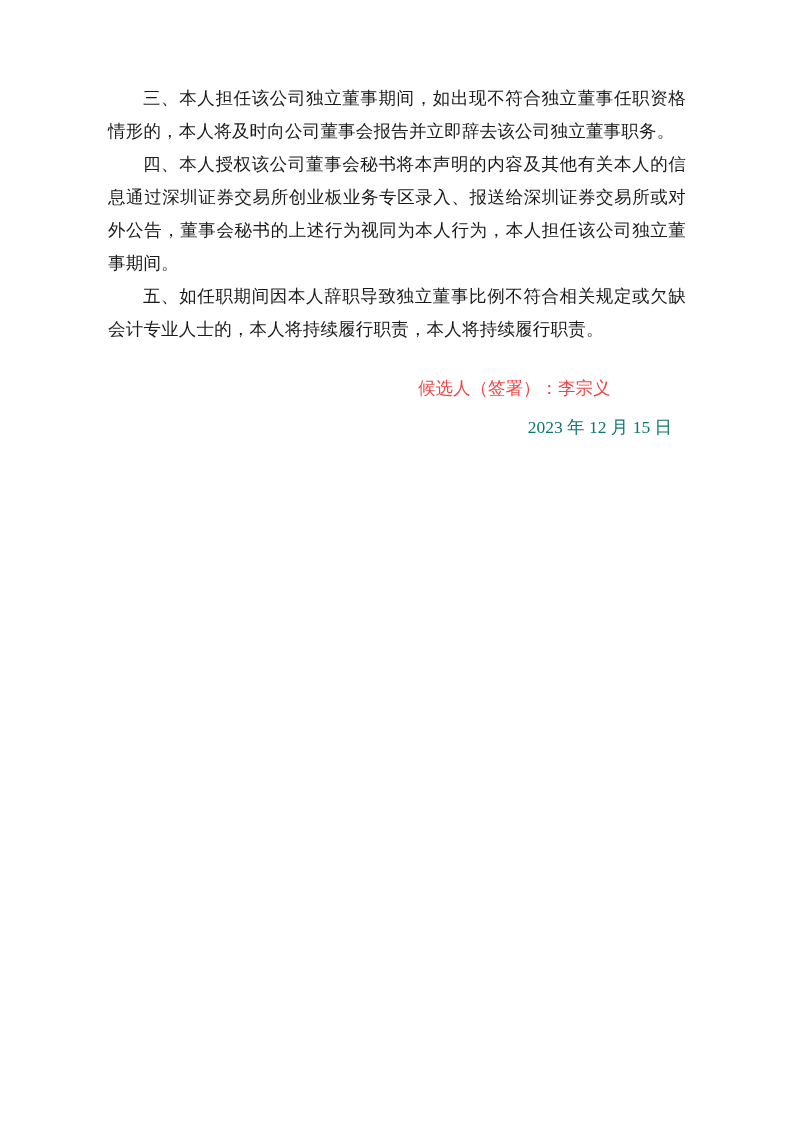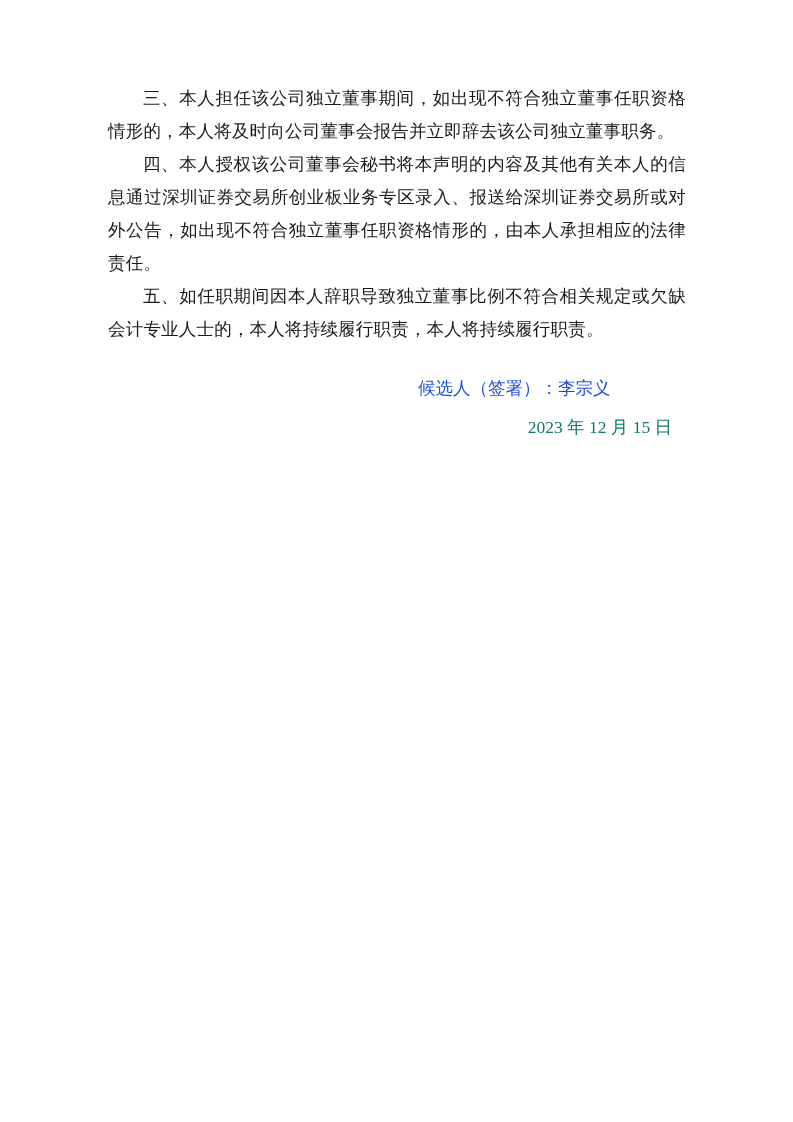--- a/index.html
+++ b/index.html
@@ -43,21 +43,21 @@
     position: absolute;
     left: 108px;
     top: 372px;
     width: 578px;
   }
   .sig-line {
     font-size: 17.5px;
     line-height: 33px;
     text-align: left;
     padding-left: 310px;
-    color: #1d4ed8;
+    color: #ef4444;
     white-space: nowrap;
   }
   .date-line {
     font-size: 17.5px;
     line-height: 33px;
     text-align: right;
     padding-right: 14px;
     color: #0f766e;
     white-space: nowrap;
   }
@@ -65,21 +65,21 @@
     height: 6px;
   }
 </style>
 </head>
 <body>
 
 <div class="page">
 
   <div class="content">
     <p class="para">三、本人担任该公司独立董事期间，如出现不符合独立董事任职资格情形的，本人将及时向公司董事会报告并立即辞去该公司独立董事职务。</p>
-    <p class="para">四、本人授权该公司董事会秘书将本声明的内容及其他有关本人的信息通过深圳证券交易所创业板业务专区录入、报送给深圳证券交易所或对外公告，如出现不符合独立董事任职资格情形的，由本人承担相应的法律责任。</p>
+    <p class="para">四、本人授权该公司董事会秘书将本声明的内容及其他有关本人的信息通过深圳证券交易所创业板业务专区录入、报送给深圳证券交易所或对外公告，董事会秘书的上述行为视同为本人行为，本人担任该公司独立董事期间。</p>
     <p class="para">五、如任职期间因本人辞职导致独立董事比例不符合相关规定或欠缺会计专业人士的，本人将持续履行职责，本人将持续履行职责。</p>
   </div>
 
   <div class="sig-block">
     <div class="sig-line">候选人（签署）：李宗义</div>
     <div class="spacer"></div>
     <div class="date-line">2023 年 12 月 15 日</div>
   </div>
 
 </div>

